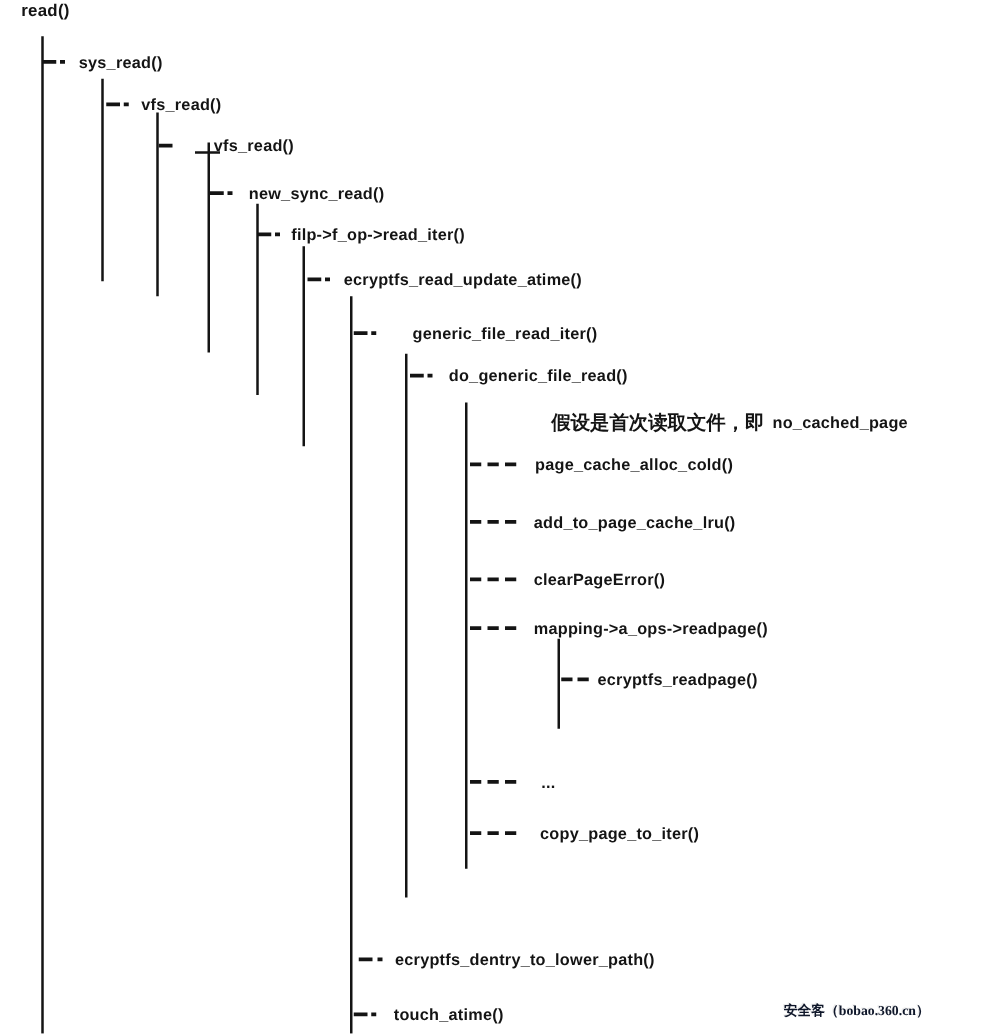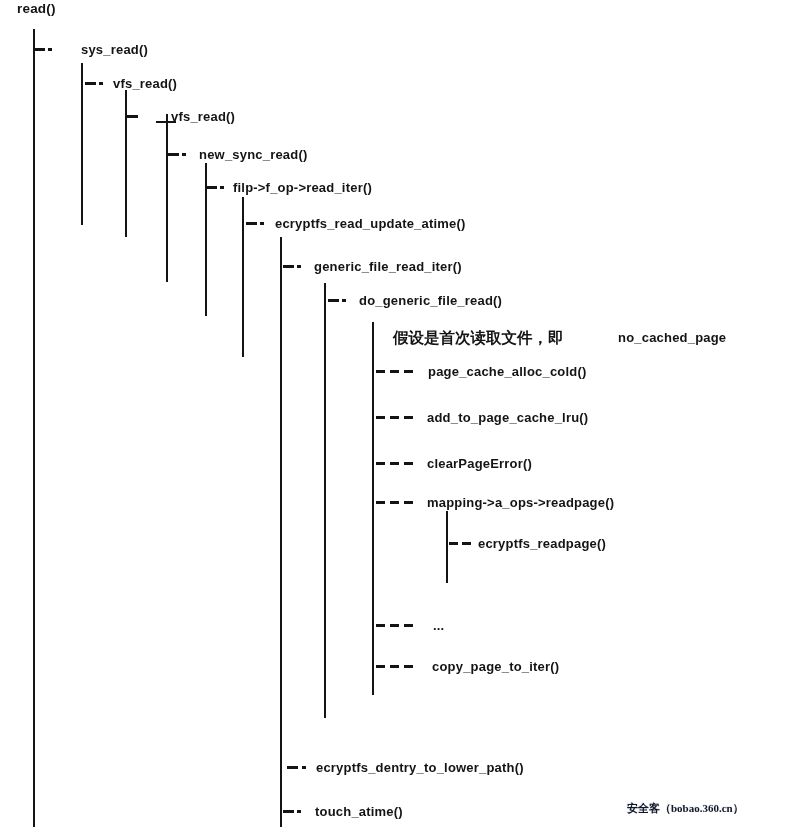--- a/index.html
+++ b/index.html
@@ -17,21 +17,21 @@
   .lbl{
     top:-9px;font-weight:bold;font-size:13px;line-height:17px;
     white-space:nowrap;letter-spacing:0.2px;color:#141414;
   }
   .root-lbl{
     position:absolute;left:17px;top:1px;font-weight:bold;font-size:13.5px;
     letter-spacing:0.2px;color:#141414;
   }
   .note-zh{
     top:-11px;font-family:Liberation Serif, serif;font-weight:700;
-    font-size:15.5px;white-space:nowrap;color:#141414;
+    font-size:15.5px;white-space:nowrap;color:#141414;margin-left:48px;
   }
   .note-code{top:-9px;font-weight:bold;font-size:13px;white-space:nowrap;letter-spacing:0.2px;}
   .watermark{
     position:absolute;left:627px;top:801px;font-size:11px;font-weight:bold;
     color:#0f172a;text-shadow:1px 1px 0 #ffffff,-1px -1px 0 #ececec;
     white-space:nowrap;font-family:Liberation Serif, serif;
   }
 </style>
 </head>
 <body>
@@ -48,21 +48,21 @@
   <div class="vline" style="left:242px;top:197px;height:160px"></div>
   <div class="vline" style="left:280px;top:237px;height:590px"></div>
   <div class="vline" style="left:324px;top:283px;height:435px"></div>
   <div class="vline" style="left:372px;top:322px;height:373px"></div>
   <div class="vline" style="left:446px;top:511px;height:72px"></div>
   <div class="hline" style="left:156px;top:121px;width:20px"></div>
 
   <div class="node" style="top:50px">
     <i class="dash" style="left:34px"></i>
     <i class="dot" style="left:48px"></i>
-    <b class="lbl" style="left:81px">sys_read()</b>
+    <b class="lbl" style="left:63px">sys_read()</b>
   </div>
 
   <div class="node" style="top:84px">
     <i class="dash" style="left:85px"></i>
     <i class="dot" style="left:99px"></i>
     <b class="lbl" style="left:113px">vfs_read()</b>
   </div>
 
   <div class="node" style="top:117px">
     <i class="dash" style="left:127px"></i>
@@ -83,21 +83,21 @@
 
   <div class="node" style="top:224px">
     <i class="dash" style="left:246px"></i>
     <i class="dot" style="left:260px"></i>
     <b class="lbl" style="left:275px">ecryptfs_read_update_atime()</b>
   </div>
 
   <div class="node" style="top:267px">
     <i class="dash" style="left:283px"></i>
     <i class="dot" style="left:297px"></i>
-    <b class="lbl" style="left:314px">generic_file_read_iter()</b>
+    <b class="lbl" style="left:330px">generic_file_read_iter()</b>
   </div>
 
   <div class="node" style="top:301px">
     <i class="dash" style="left:328px"></i>
     <i class="dot" style="left:342px"></i>
     <b class="lbl" style="left:359px">do_generic_file_read()</b>
   </div>
 
   <div class="node" style="top:339px">
     <span class="note-zh" style="left:393px">假设是首次读取文件，即</span>

